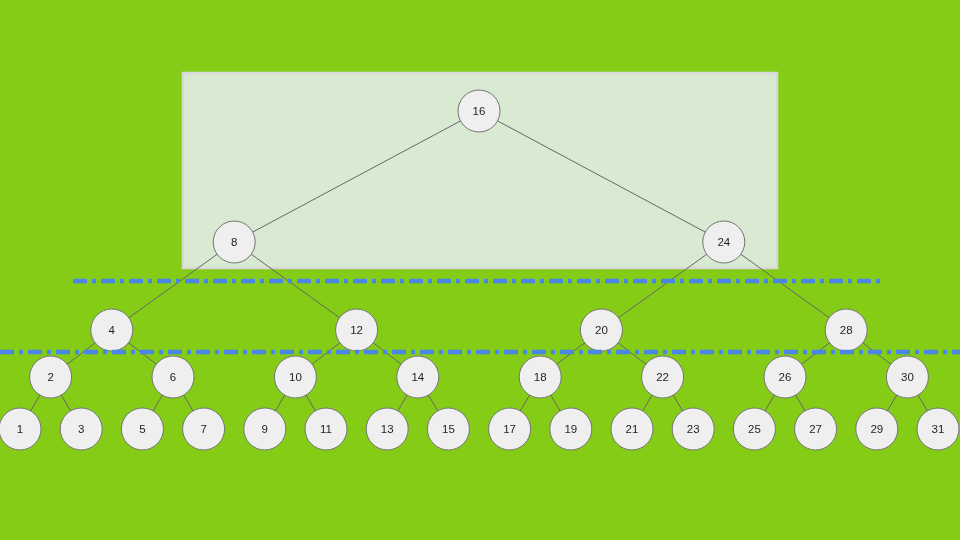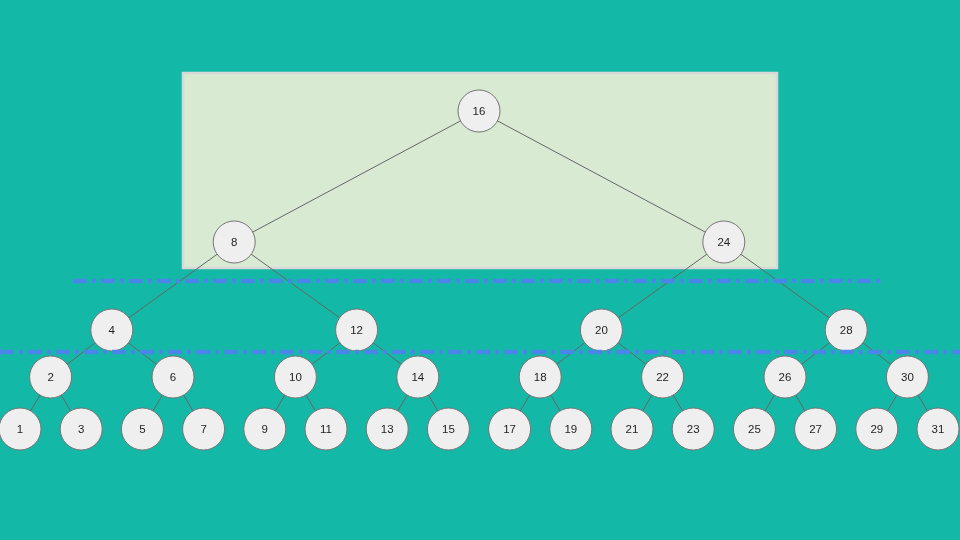--- a/index.html
+++ b/index.html
@@ -5,21 +5,21 @@
   html, body {
     margin: 0;
     padding: 0;
     background: #ffffff;
     font-family: "Liberation Sans", sans-serif;
   }
   .stage {
     position: relative;
     width: 960px;
     height: 540px;
-    background: #14b8a6;
+    background: #84cc16;
     overflow: hidden;
   }
   svg { display: block; }
   text.node-label {
     font-family: "Liberation Sans", sans-serif;
     font-size: 11.5px;
     fill: #1f1f1f;
     text-anchor: middle;
     dominant-baseline: middle;
   }

